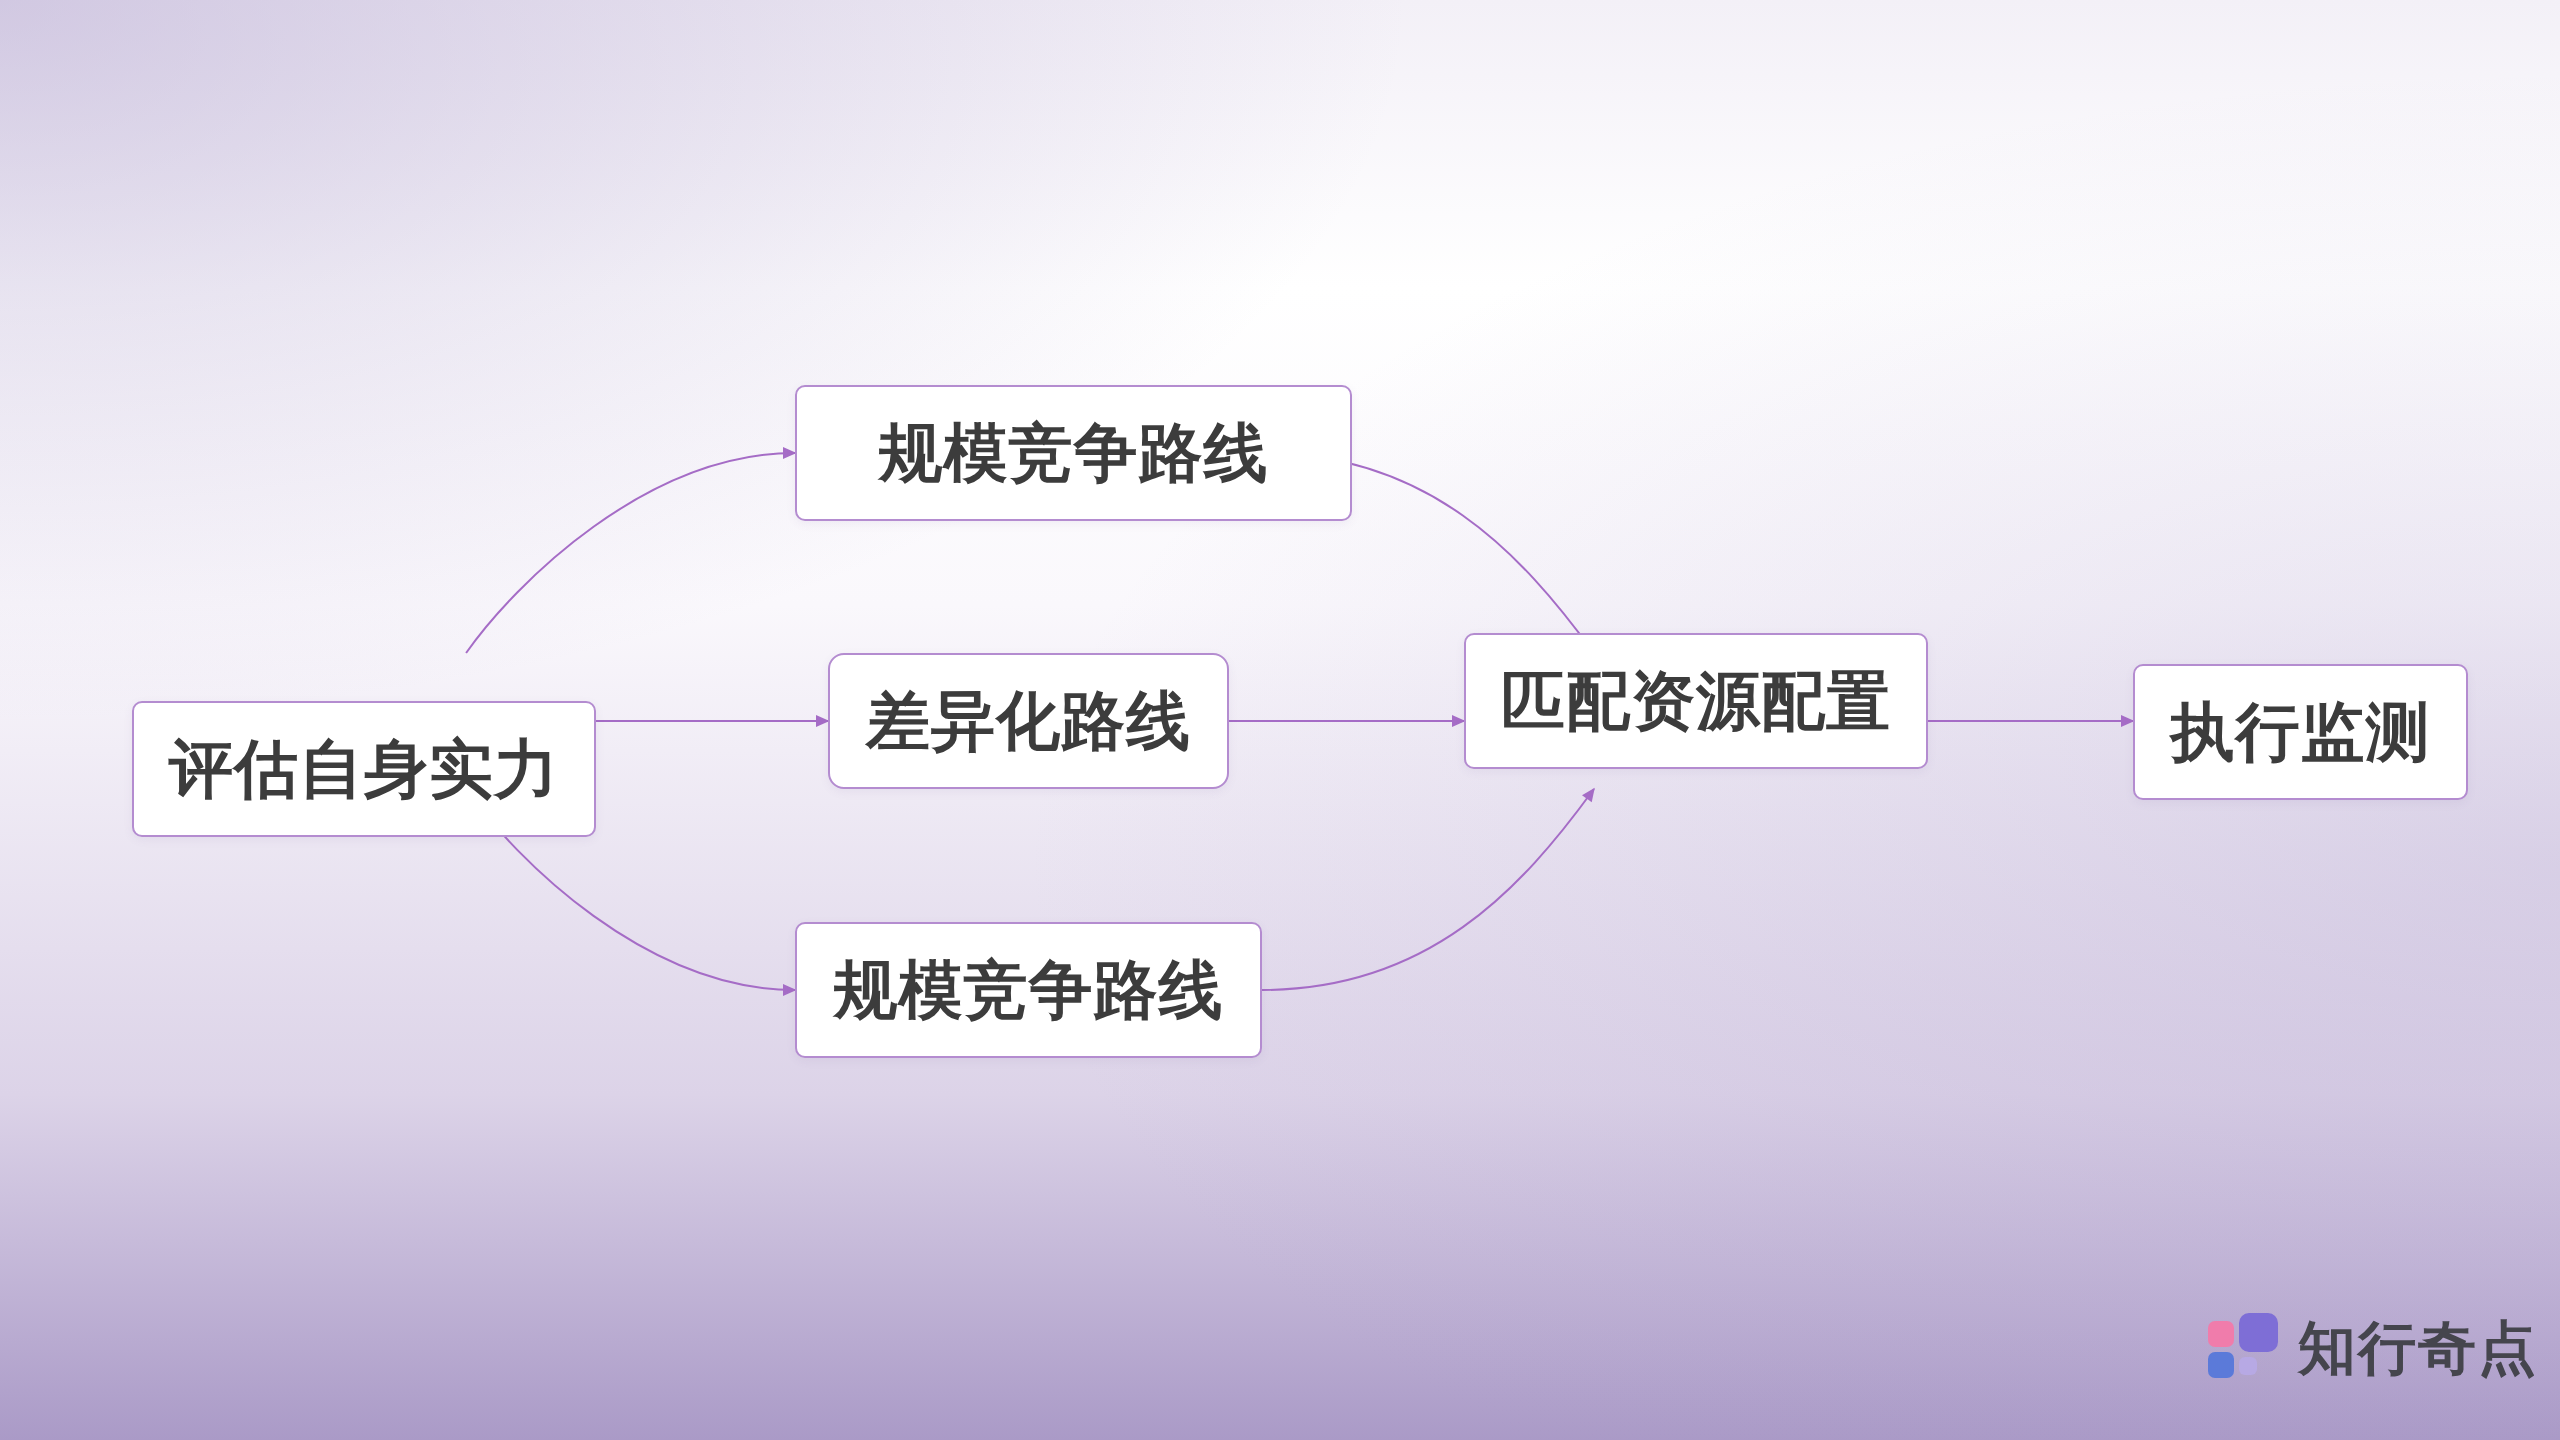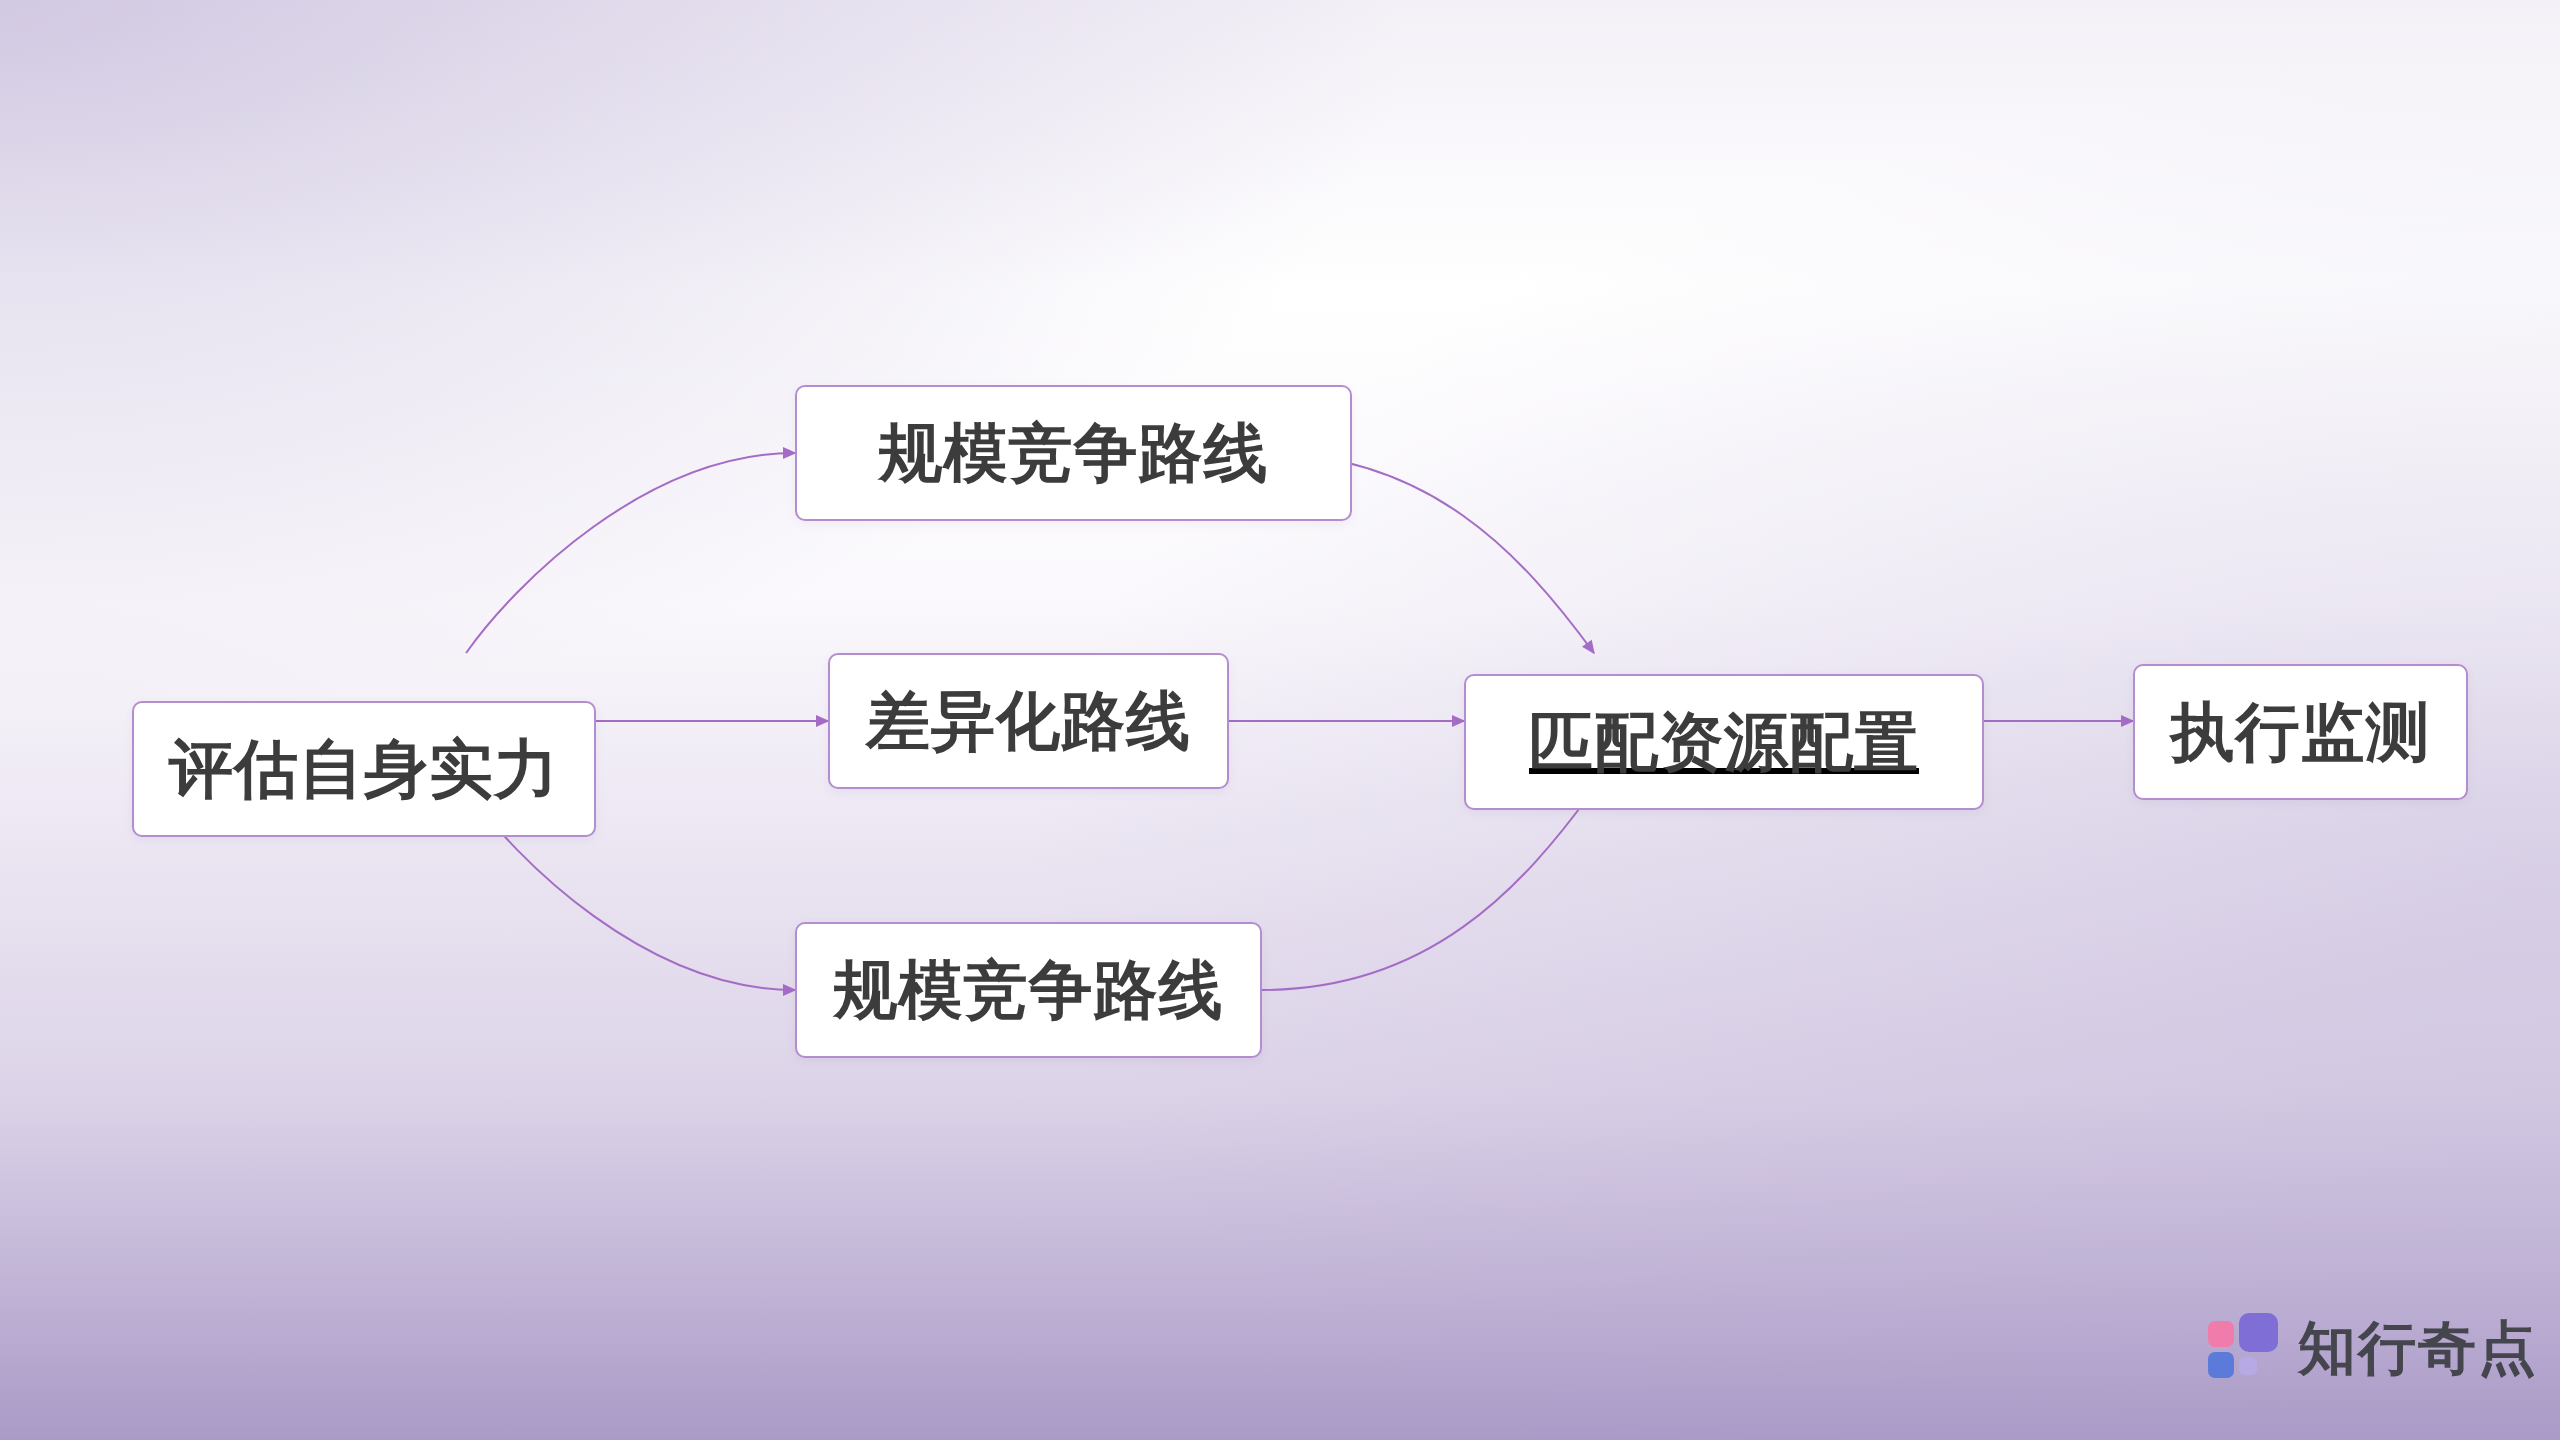--- a/index.html
+++ b/index.html
@@ -57,27 +57,27 @@
       <path d="M 1928 721 L 2133 721" class="edge" marker-end="url(#arrowhead)"></path>
     </svg>
 
   <div id="nodes">
       <div class="node" style="left: 132px; top: 657px; width: 464px; height: 136px; margin-top: 44px;">
         <span>评估自身实力</span>
       </div>
       <div class="node" style="left: 795px; top: 385px; width: 557px; height: 136px;">
         <span>规模竞争路线</span>
       </div>
-      <div class="node" style="left: 828px; top: 653px; width: 401px; height: 136px;">
+      <div class="node" style="left: 828px; top: 653px; width: 401px; height: 136px; border-radius: 16px;">
         <span>差异化路线</span>
       </div>
       <div class="node" style="left: 795px; top: 922px; width: 467px; height: 136px;">
         <span>规模竞争路线</span>
       </div>
-      <div class="node" style="left: 1464px; top: 674px; width: 520px; height: 136px; text-decoration: underline;">
+      <div class="node" style="left: 1464px; top: 633px; width: 464px; height: 136px;">
         <span>匹配资源配置</span>
       </div>
       <div class="node" style="left: 2133px; top: 664px; width: 335px; height: 136px;">
         <span>执行监测</span>
       </div>
     </div>
 
   <div class="brand">
     <svg class="brand-icon" width="74" height="72" viewBox="0 0 74 72">
       <rect x="2" y="8" width="26" height="26" rx="7" class="logo-pink"></rect>

